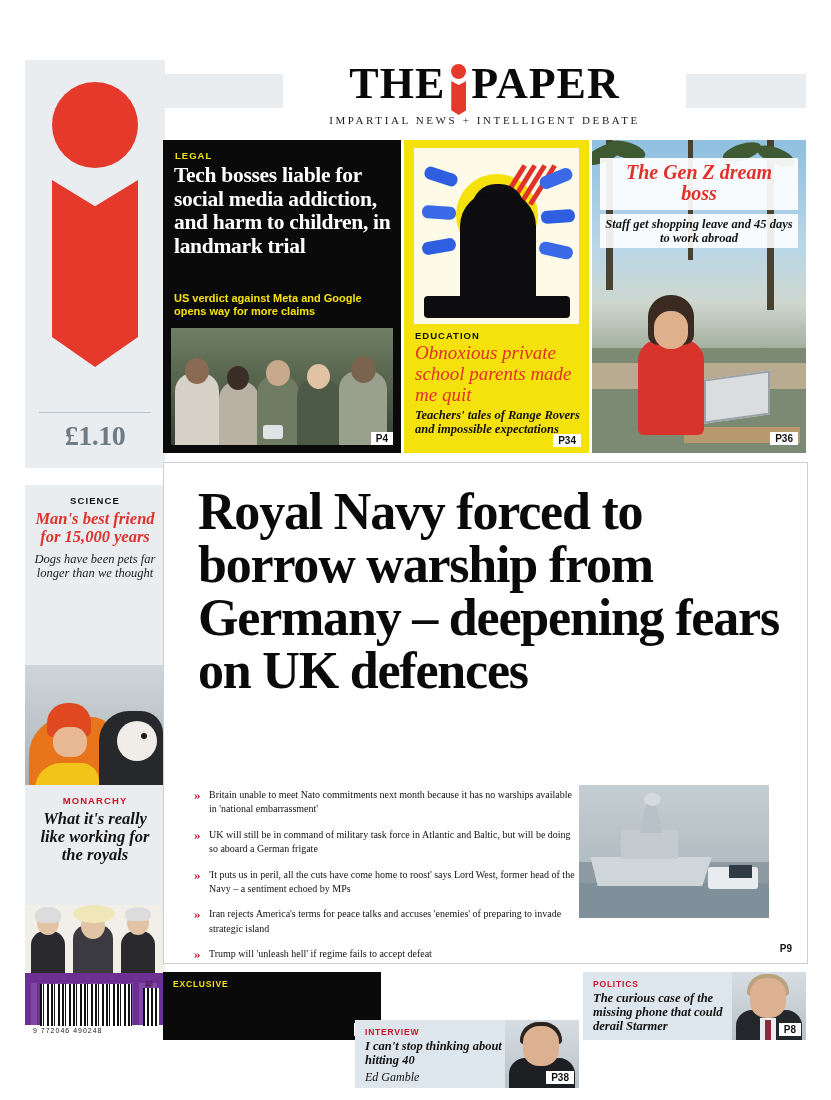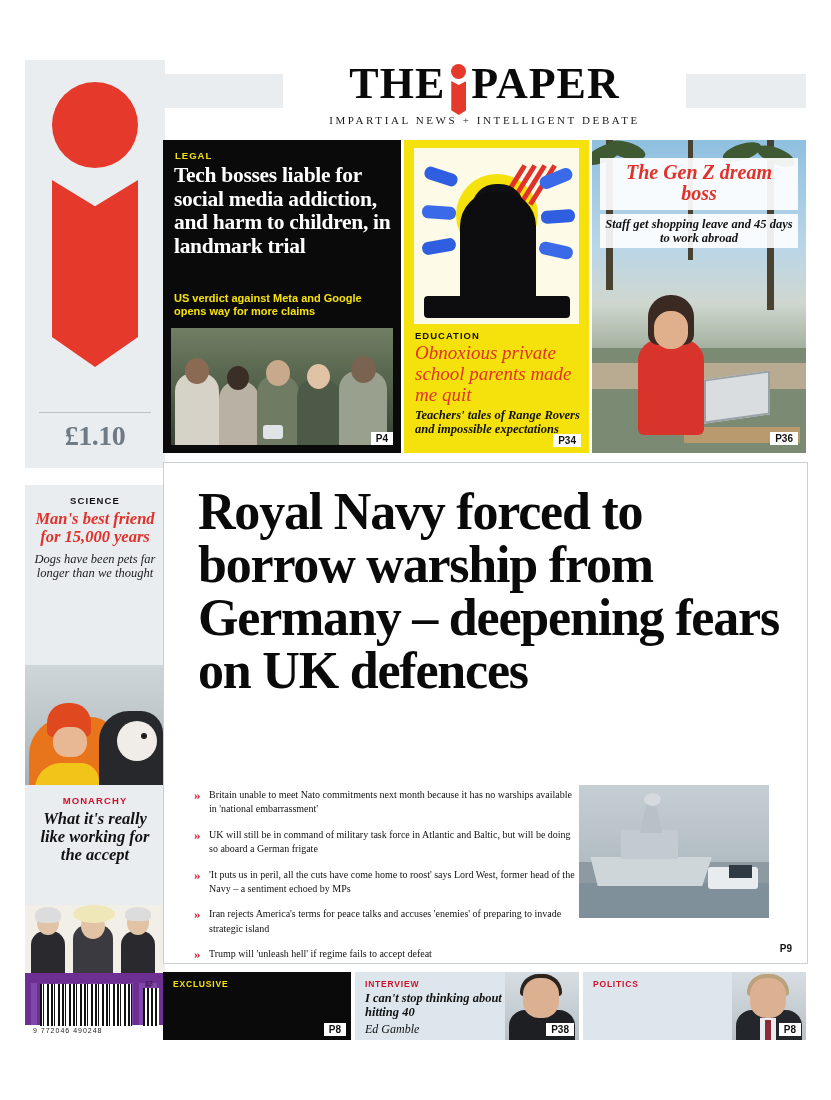--- a/index.html
+++ b/index.html
@@ -159,22 +159,22 @@
   .np-mast{position:absolute;left:32%;bottom:64%;width:12%;height:22%;background:#b8c1c7;
     clip-path:polygon(30% 0%,70% 0%,100% 100%,0% 100%);}
   .np-ball{position:absolute;left:34%;bottom:84%;width:9%;height:10%;border-radius:50%;background:#d4dade;}
   .np-tug{position:absolute;right:6%;bottom:22%;width:26%;height:16%;background:#e8ecee;border-radius:3px;}
   .np-tugd{position:absolute;right:9%;bottom:30%;width:12%;height:10%;background:#2f3a45;}
   .main-pg{position:absolute;right:10px;bottom:8px;}
 
   
   .bottom{position:absolute;left:163px;top:972px;width:643px;height:68px;}
   .bz{position:absolute;top:0;height:68px;overflow:hidden;}
-  .bz1{left:0;width:188px;background:#0a0a0a;}
-  .bz2{left:192px;width:224px;background:#dde6ec;}
+  .bz1{left:0;width:188px;background:#0a0a0a;padding-left:30px;}
+  .bz2{left:192px;width:224px;background:#dde6ec;margin-top:48px;}
   .bz3{left:420px;width:223px;background:#dde6ec;}
   .b-kick{position:absolute;left:10px;top:7px;font-family:"Liberation Sans",sans-serif;
     font-weight:bold;font-size:8.5px;letter-spacing:0.8px;}
   .b-head{position:absolute;left:10px;top:19px;font-weight:bold;font-size:12.5px;line-height:14px;color:#111;}
   .bz1 .b-head{color:#fff;}
   .b-head.ital{font-style:italic;}
   .b-name{position:absolute;left:10px;font-style:italic;font-size:12px;color:#111;}
   .b-photo{position:absolute;right:0;top:0;width:74px;height:68px;overflow:hidden;}
   .bp-a{position:absolute;inset:0;background:linear-gradient(180deg,#d7dee3 0%,#b7c1c7 100%);}
   .bp-face{position:absolute;left:18px;top:6px;width:36px;height:40px;background:#dcb191;border-radius:16px;}
@@ -237,21 +237,21 @@
         <div class="face"></div>
           <div class="dog"></div>
           <div class="dogface"></div>
           <div class="dogeye"></div>
       </div>
       <div class="rail-page" style="bottom:4px;">P5</div>
     </div>
 
     <div class="rail-box mon-box">
       <div class="rail-kicker kicker-red">MONARCHY</div>
-      <div class="rail-head blk">What it's really like working for the accept</div>
+      <div class="rail-head blk">What it's really like working for the royals</div>
     </div>
     <div class="rail-photo mon-photo">
       <div class="mon-art">
         <div class="figs">
           <div class="f" style="left:6px;width:34px;height:44px;"></div>
           <div class="h" style="left:12px;top:6px;width:22px;height:24px;"></div>
           <div class="hair" style="left:10px;top:2px;width:26px;height:16px;"></div>
           <div class="f" style="left:48px;width:40px;height:50px;background:#3a3a40;"></div>
           <div class="h" style="left:56px;top:8px;width:24px;height:26px;"></div>
           <div class="hat" style="left:48px;top:0px;width:42px;height:18px;"></div>
@@ -383,20 +383,21 @@
         <div class="bp-a"></div>
           <div class="bp-suit" style="background:#1d1f23;"></div>
         <div class="bp-hair" style="background:#2b241e;"></div>
           <div class="bp-face"></div>
       </div>
       <div class="pg b-pg">P38</div>
     </div>
 
     <div class="bz bz3">
       <div class="b-kick" style="color:#d0112b;">POLITICS</div>
+      <div class="b-head ital" style="width:140px;">The curious case of the missing phone that could derail Starmer</div>
       <div class="b-photo">
         <div class="bp-a"></div>
           <div class="bp-suit"></div>
         <div class="bp-hair" style="background:#b9a27c;"></div>
           <div class="bp-face"></div>
         <div class="bp-shirt"></div>
           <div class="bp-tie"></div>
       </div>
       <div class="pg b-pg">P8</div>
     </div>

